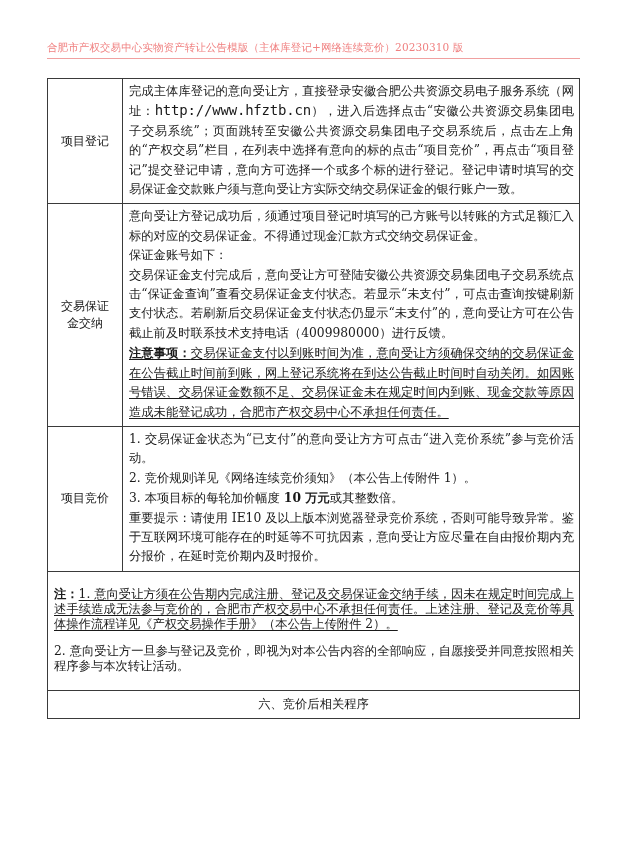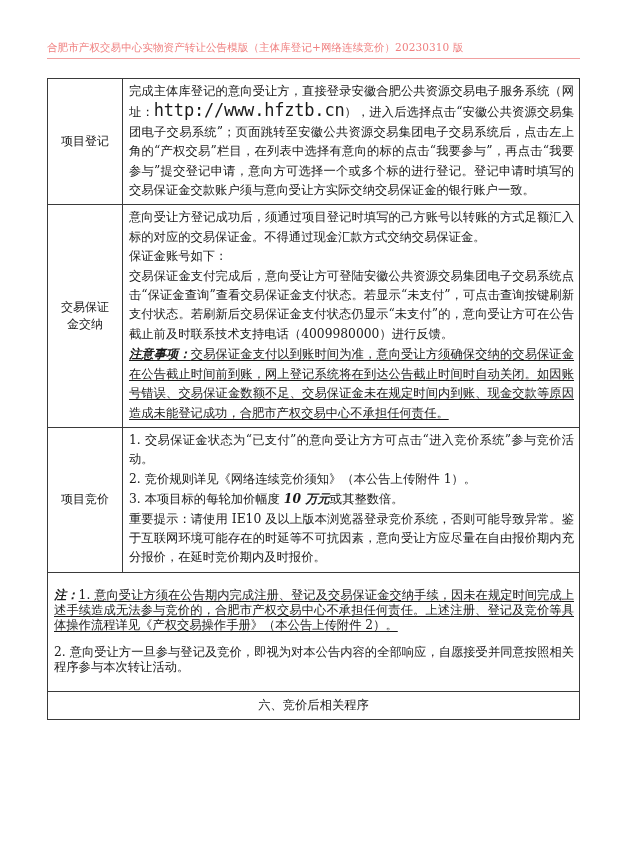--- a/index.html
+++ b/index.html
@@ -64,24 +64,24 @@
     font-size: 12.3px;
     line-height: 19.4px;
     text-align: justify;
     text-justify: inter-ideograph;
   }
   .body-cell p {
     margin: 0;
   }
   .mono {
     font-family: "DejaVu Sans Mono", "Liberation Mono", monospace;
-    font-size: 17px;
+    font-size: 14px;
     letter-spacing: -0.2px;
   }
-  .b { font-weight: bold; font-style: italic; }
+  .b { font-weight: bold; }
   .u { text-decoration: underline; text-underline-offset: 2px; }
   
   .bank-table {
     width: 456px;
     margin: 1px 0 1px 1px;
     border-collapse: collapse;
     table-layout: fixed;
   }
   .bank-table td {
     border: 1px solid #3a3a3a;
@@ -115,21 +115,21 @@
 
   <div class="doc-header">合肥市产权交易中心实物资产转让公告模版（主体库登记+网络连续竞价）20230310 版</div>
 
   <table class="main-table">
     <tbody>
 
       <tr>
         <td class="col-label label-cell">项目登记</td>
         <td class="body-cell">
           <p>
-            <span>完成主体库登记的意向受让方，直接登录安徽合肥公共资源交易电子服务系统（网址：</span><span class="mono">http://www.hfztb.cn</span><span>），进入后选择点击“安徽公共资源交易集团电子交易系统”；页面跳转至安徽公共资源交易集团电子交易系统后，点击左上角的“产权交易”栏目，在列表中选择有意向的标的点击“我要参与”，再点击“我要参与”提交登记申请，意向方可选择一个或多个标的进行登记。登记申请时填写的交易保证金交款账户须与意向受让方实际交纳交易保证金的银行账户一致。</span>
+            <span>完成主体库登记的意向受让方，直接登录安徽合肥公共资源交易电子服务系统（网址：</span><span class="mono">http://www.hfztb.cn</span><span>），进入后选择点击“安徽公共资源交易集团电子交易系统”；页面跳转至安徽公共资源交易集团电子交易系统后，点击左上角的“产权交易”栏目，在列表中选择有意向的标的点击“项目竞价”，再点击“项目登记”提交登记申请，意向方可选择一个或多个标的进行登记。登记申请时填写的交易保证金交款账户须与意向受让方实际交纳交易保证金的银行账户一致。</span>
           </p>
         </td>
       </tr>
 
       <tr>
         <td class="col-label label-cell">
           <div>交易保证</div>
           <div>金交纳</div>
         </td>
         <td class="body-cell">

